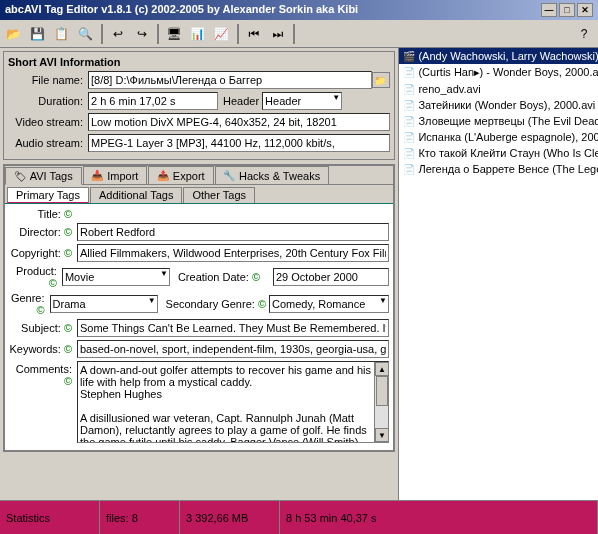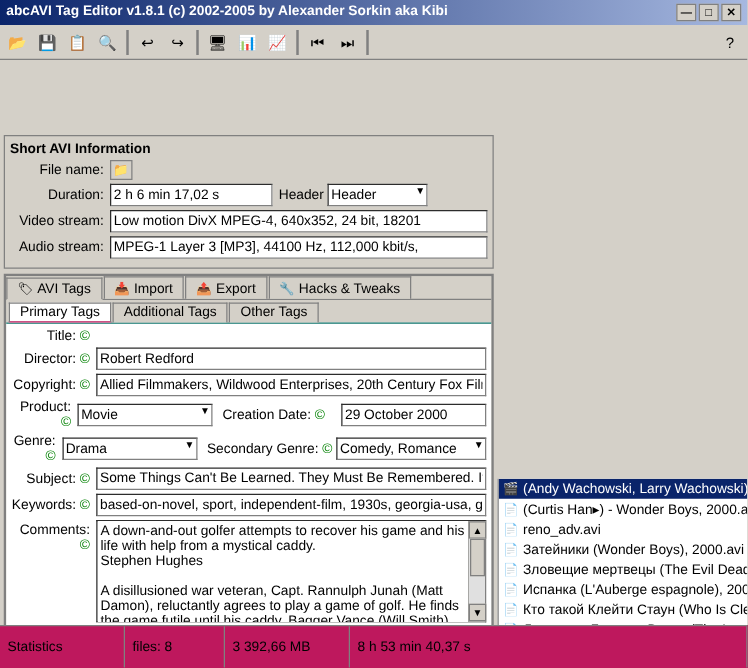--- a/index.html
+++ b/index.html
@@ -66,21 +66,20 @@
       width: 2px;
       height: 20px;
       background: #808080;
       margin: 0 2px;
     }
 
     
     .main-content {
       display: flex;
       height: calc(534px - 20px - 28px - 22px);
-      align-items: flex-end;
     }
 
     
     .left-panel {
       flex: 1;
       padding: 3px;
       overflow: hidden;
     }
 
     
@@ -347,20 +346,21 @@
 
 <div class="main-content">
 
   <div class="left-panel">
 
     <div class="section-box">
       <div class="section-title">Short AVI Information</div>
 
       <div class="info-row">
         <span class="info-label">File name:</span>
+        <input class="field-input" style="flex: 1 1 0%;" value="[8/8] D:\Фильмы\Легенда о Баггер">
         <button class="btn-folder">📁</button>
       </div>
 
       <div class="info-row">
         <span class="info-label">Duration:</span>
         <input class="field-input" style="width: 130px; flex: 0 0 auto;" value="2 h 6 min 17,02 s">
         <span style="margin-left:5px;font-size:11px">Header</span>
         <div class="select-wrapper" style="margin-left:3px">
           <select class="field-select" style="width:80px">
             <option>Header</option>

